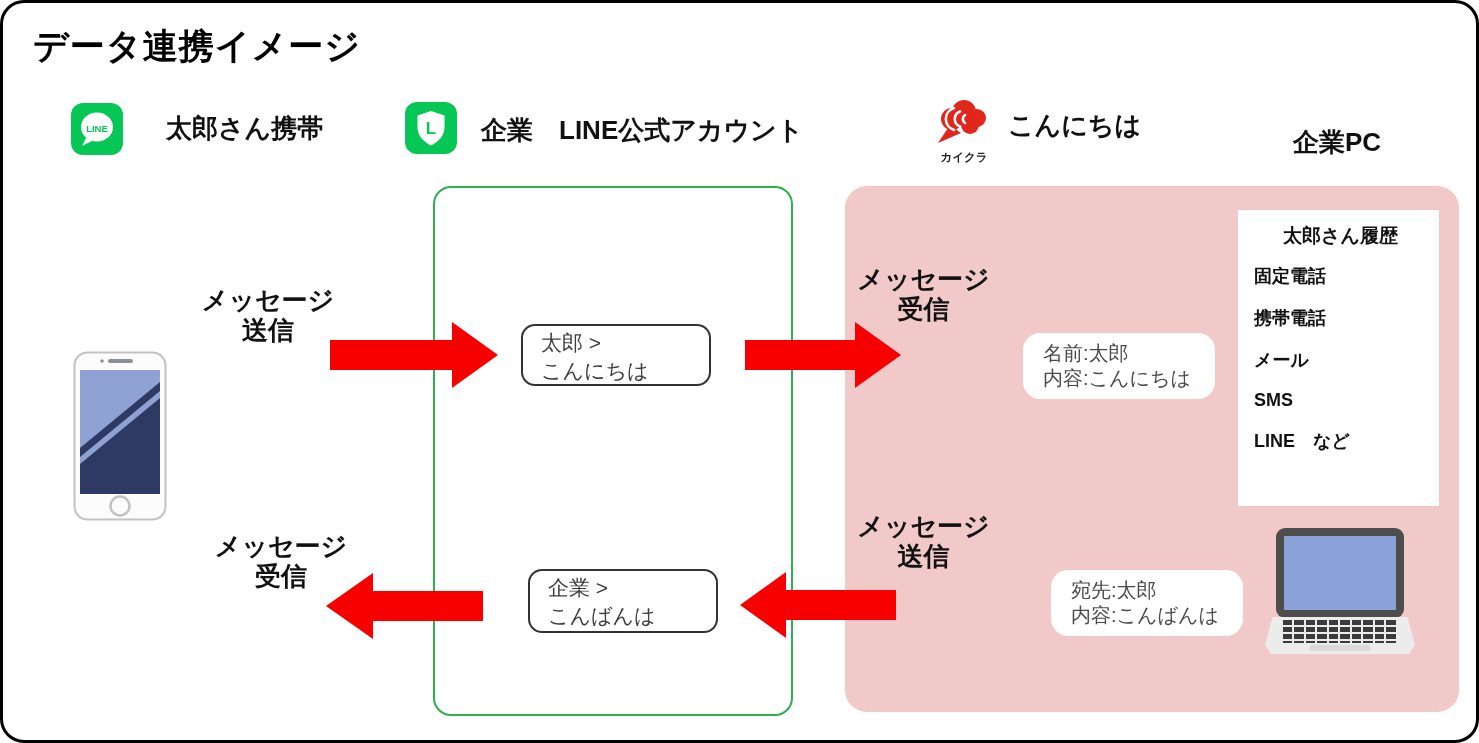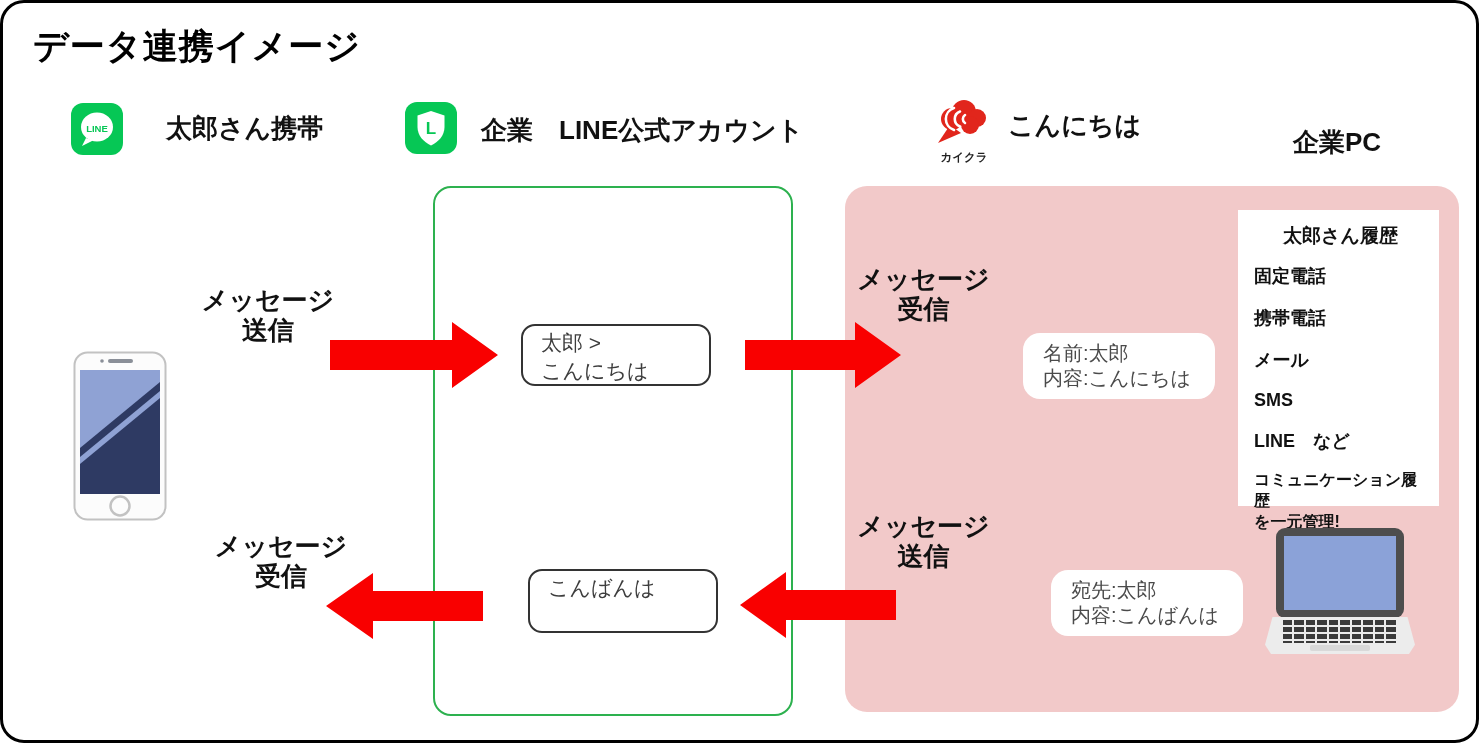--- a/index.html
+++ b/index.html
@@ -134,41 +134,38 @@
     <div>内容:こんにちは</div>
   </div>
 
   <div class="abs history-panel">
     <div class="history-title">太郎さん履歴</div>
     <div class="history-item">固定電話</div>
     <div class="history-item">携帯電話</div>
     <div class="history-item">メール</div>
     <div class="history-item">SMS</div>
     <div class="history-item">LINE　など</div>
-    <div class="history-footer">
-      <div>コミュニケーション履歴</div>
-      <div>を一元管理!</div>
-    </div>
   </div>
 
   <div class="abs flow-label" style="left:853px; top:508px; width:135px;">
     <div>メッセージ</div>
     <div>送信</div>
   </div>
 
   <div class="abs info-box" style="left:1020px; top:567px; width:192px; height:66px;margin-left:28px;">
     <div>宛先:太郎</div>
     <div>内容:こんばんは</div>
   </div>
 
   <svg class="abs arrow-svg" style="left:737px; top:569px;" width="156" height="66">
     <polygon points="156,18 46,18 46,0 0,33 46,66 46,48 156,48" fill="#f90000"></polygon>
   </svg>
 
   <div class="abs chat-bubble" style="left:525px; top:566px; width:190px; height:64px;">
+    <div>企業 &gt;</div>
     <div>こんばんは</div>
   </div>
 
   <svg class="abs arrow-svg" style="left:323px; top:570px;" width="157" height="66">
     <polygon points="157,18 47,18 47,0 0,33 47,66 47,48 157,48" fill="#f90000"></polygon>
   </svg>
 
   <div class="abs flow-label" style="left:208px; top:528px; width:140px;">
     <div>メッセージ</div>
     <div>受信</div>

